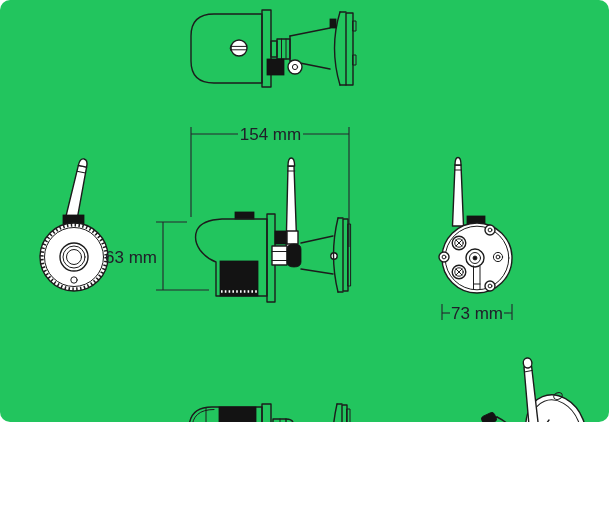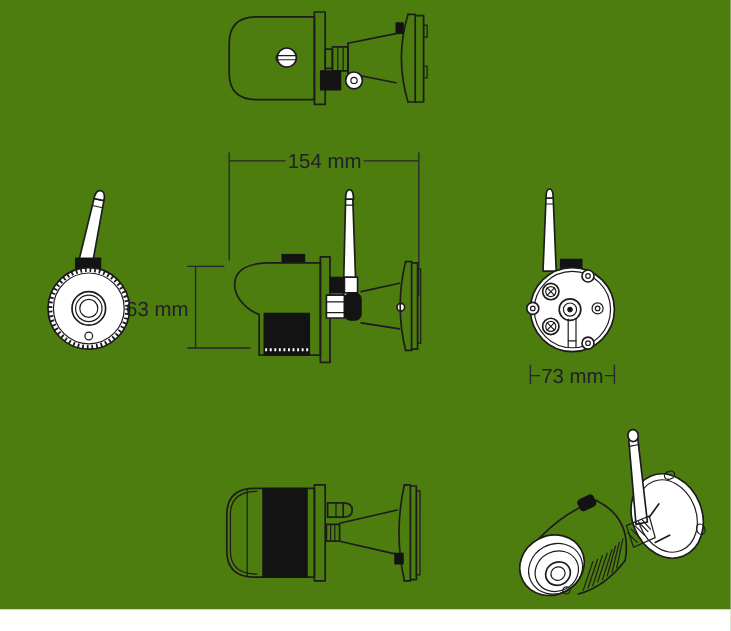--- a/index.html
+++ b/index.html
@@ -1,21 +1,22 @@
 <!DOCTYPE html>
 <html><head>
 <meta charset="utf-8">
 <style>
   html,body { margin:0; padding:0; background:#ffffff; }
   .stage {
     position:relative;
-    width:609px; height:508px;
-    background:#4d7c0f;
+    width:609px; height:422px;
+    background:#22c55e;
     font-family:"Liberation Sans", sans-serif;
     overflow:hidden;
+    border-radius:10px;
   }
   svg { position:absolute; left:0; top:0; }
   .ln    { fill:none; stroke:#1c1c1c; stroke-width:1.4; stroke-linecap:round; stroke-linejoin:round; }
   .lnt   { fill:none; stroke:#1c1c1c; stroke-width:1;   stroke-linecap:round; stroke-linejoin:round; }
   .wfill { fill:#ffffff; stroke:#1c1c1c; stroke-width:1.4; stroke-linejoin:round; }
   .blk   { fill:#131313; stroke:#131313; stroke-width:0.8; }
   .dim   { fill:none; stroke:#26262e; stroke-width:1.1; }
   .dimtext { font-family:"Liberation Sans", sans-serif; font-size:17px; fill:#20202a; }
   .knurl { fill:none; stroke:#1c1c1c; stroke-width:3.6; stroke-dasharray:1.5 2.4; }
   .fins  { fill:none; stroke:#ffffff; stroke-width:2.4; stroke-dasharray:1.6 2.2; }

